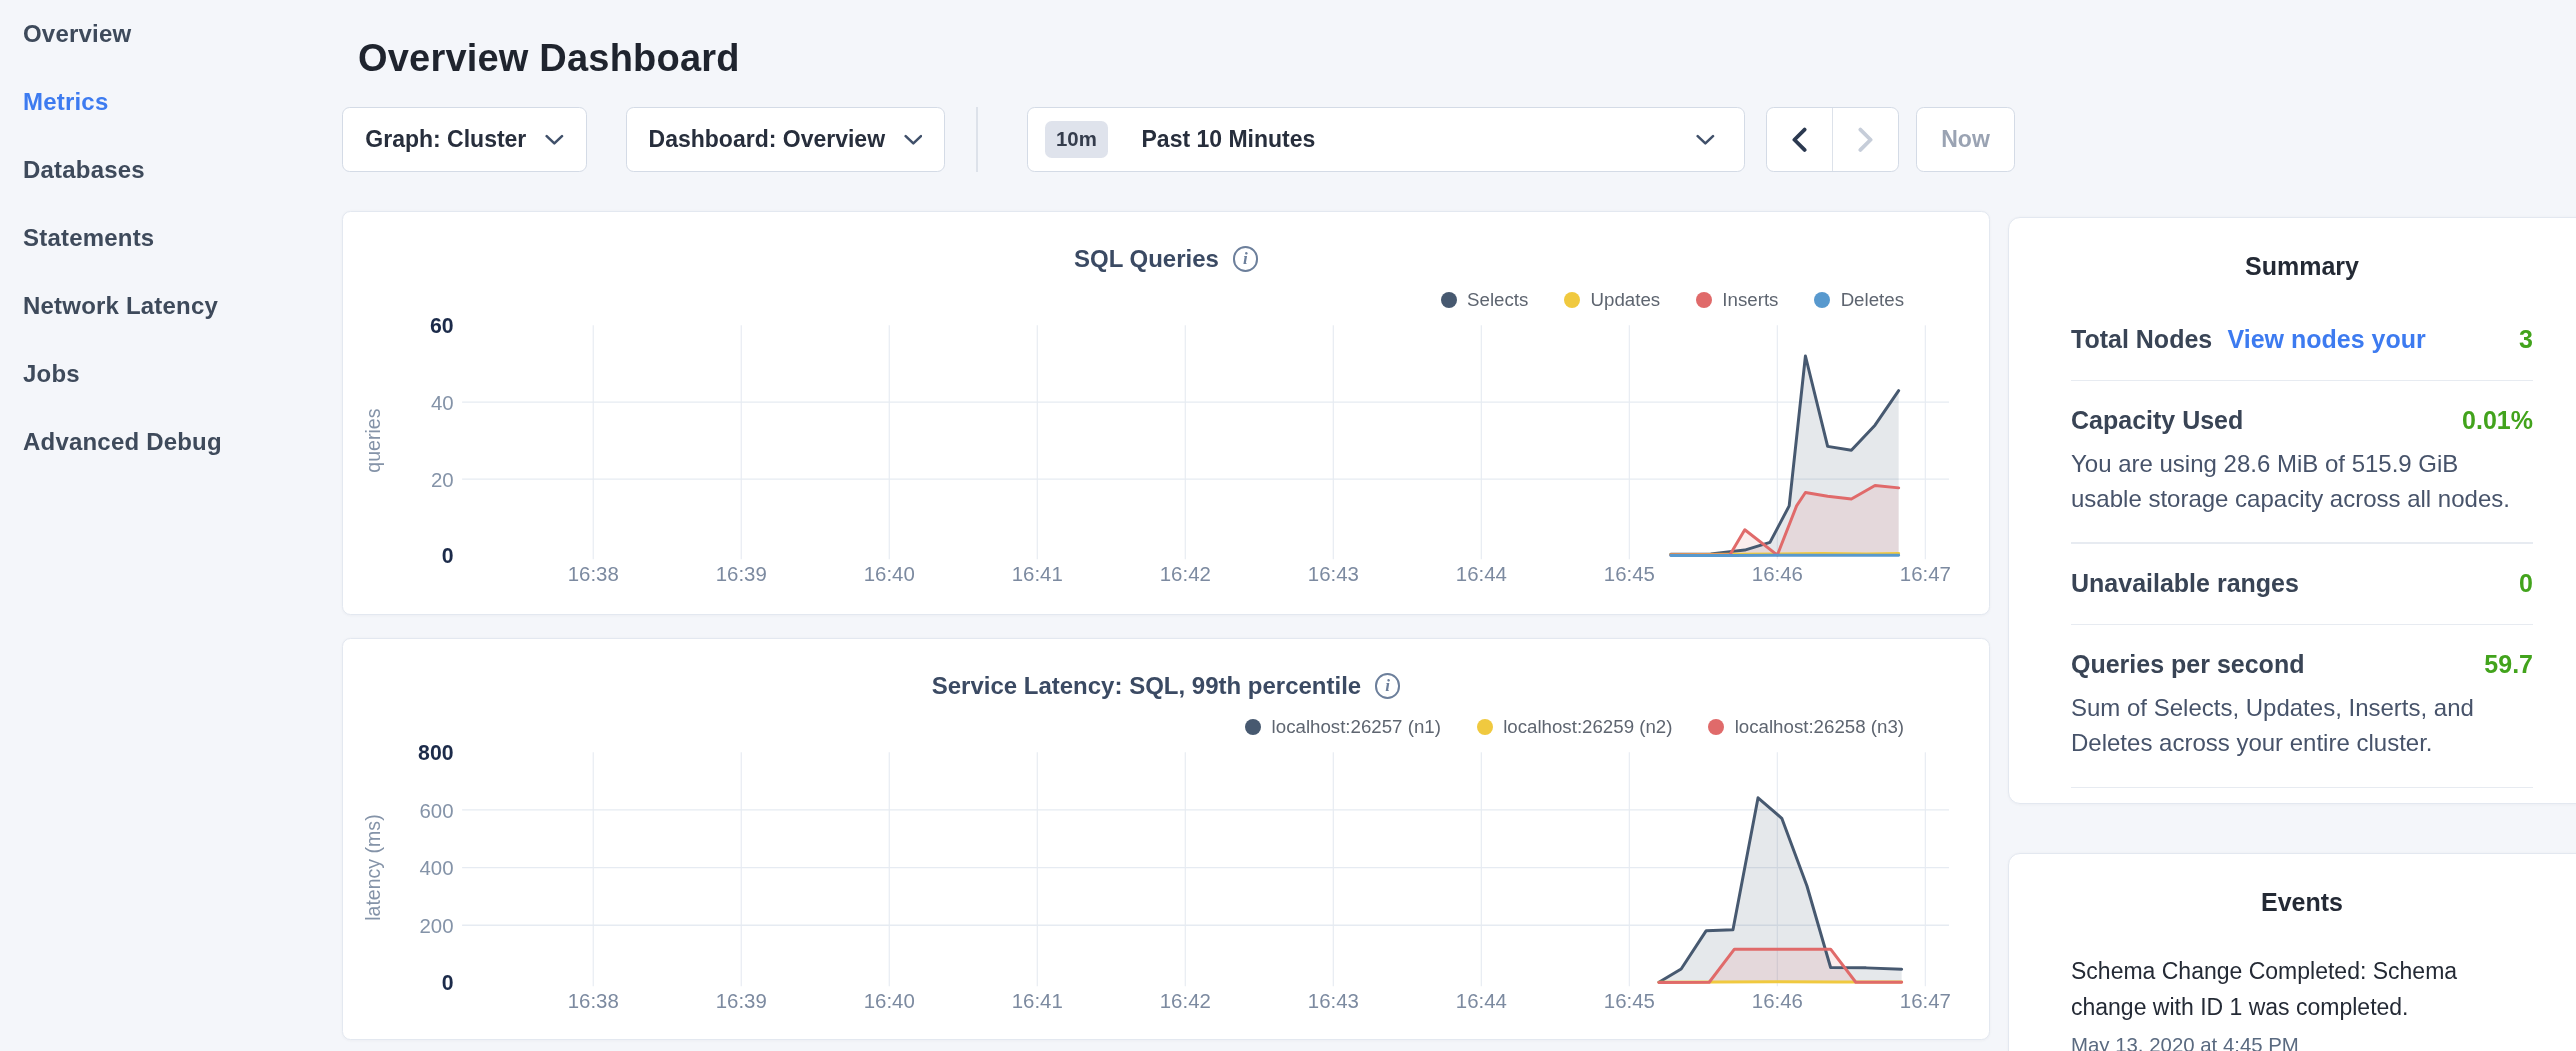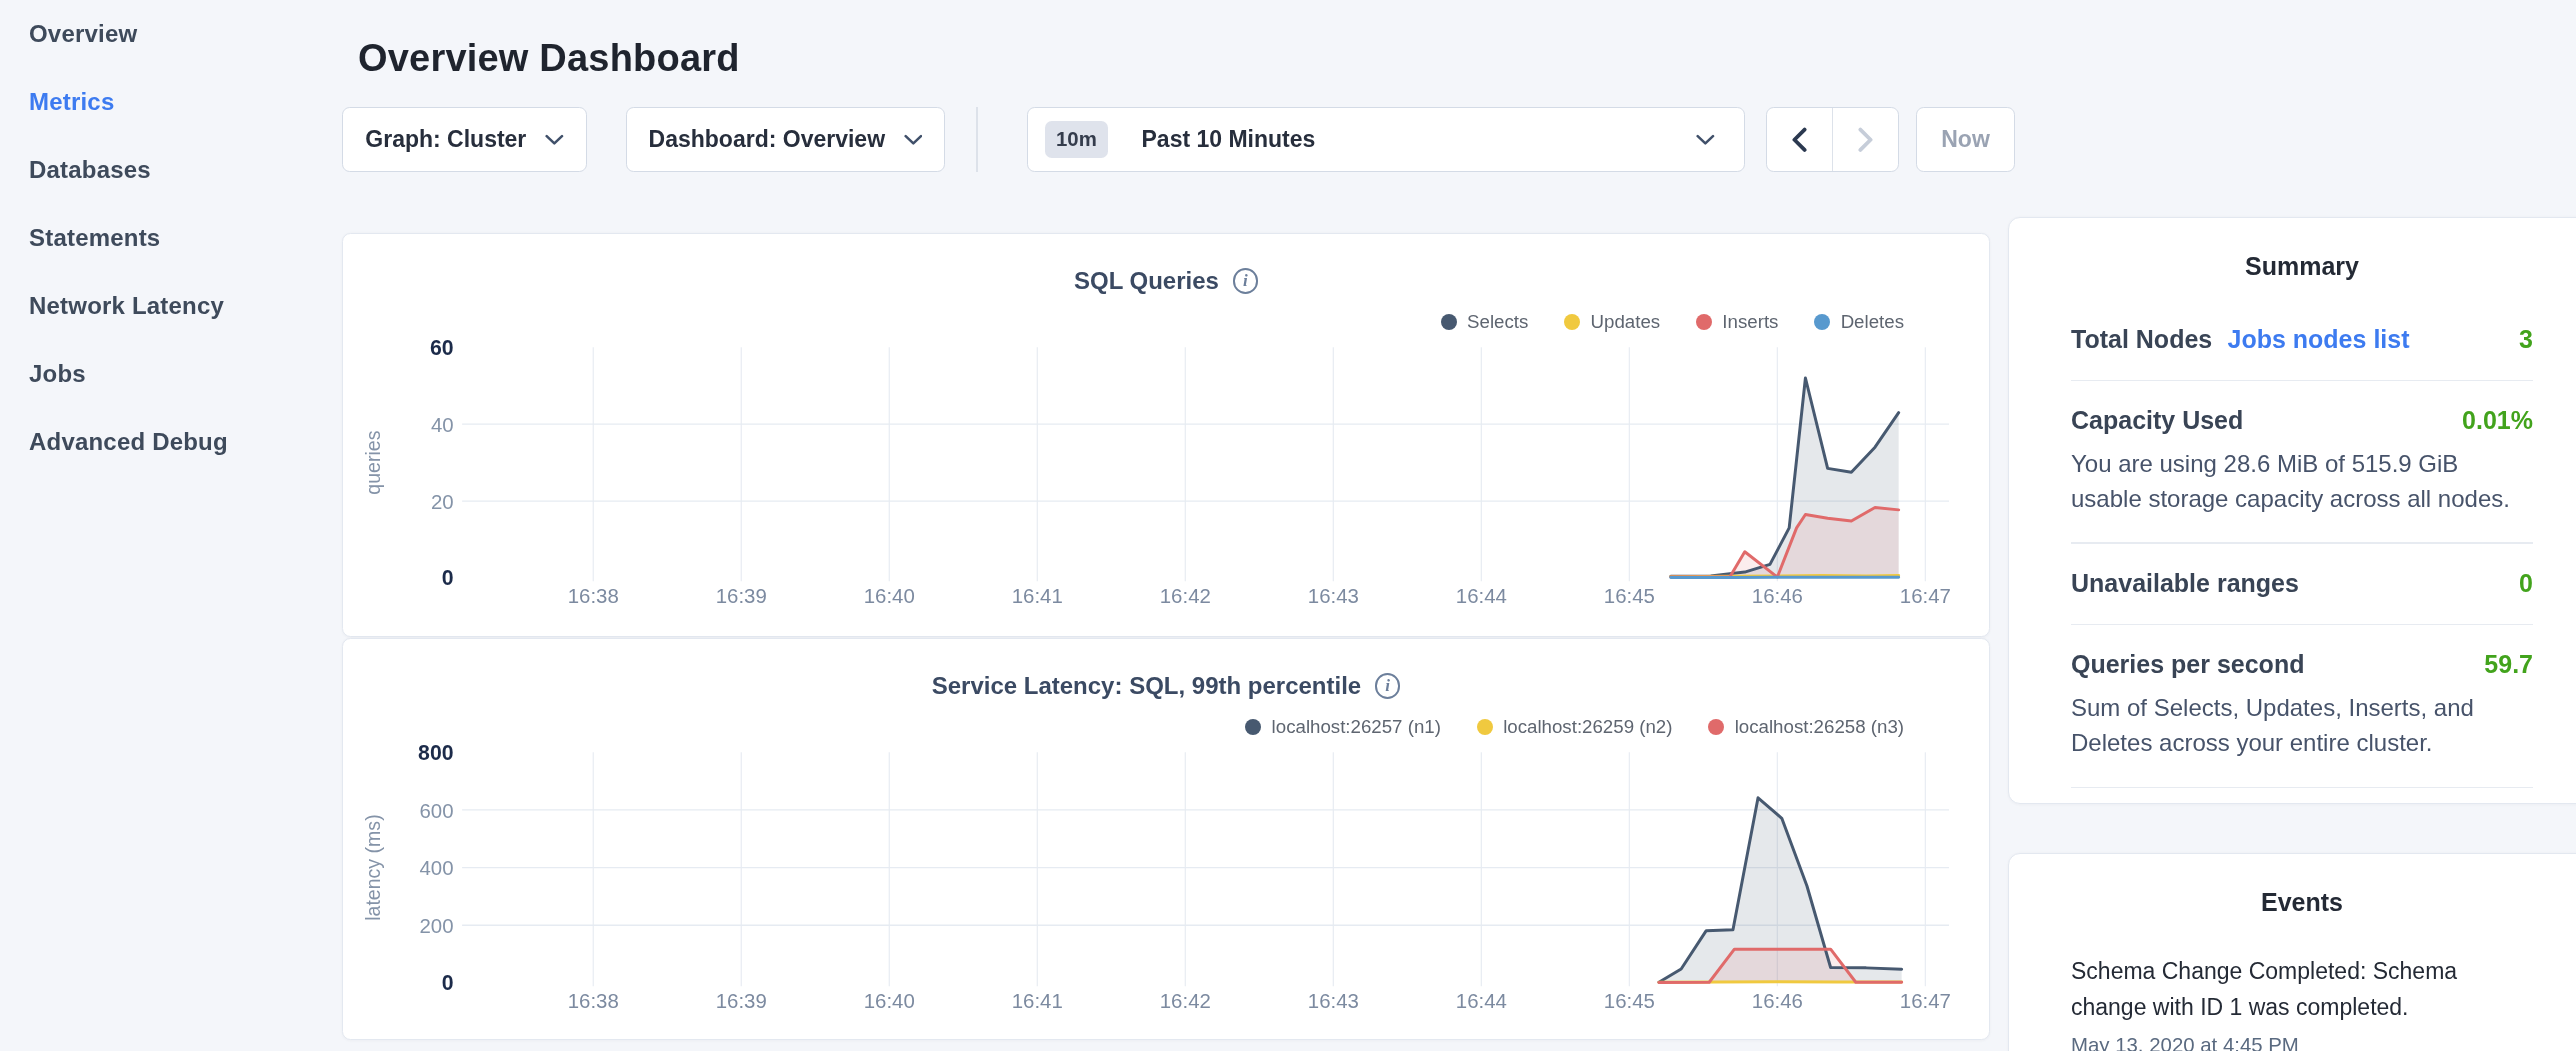--- a/index.html
+++ b/index.html
@@ -3,21 +3,21 @@
 <meta charset="utf-8">
 <style>
   html,body{margin:0;padding:0;overflow:hidden;}
   body{
     width:2576px;height:1051px;position:relative;
     background:#f4f6fa;
     font-family:"Liberation Sans",sans-serif;
     color:#242a35;
   }
   
-  .sidebar{position:absolute;left:6px;top:0;width:333px;}
+  .sidebar{position:absolute;left:0;top:0;width:333px;}
   .nav-item{height:68px;display:flex;align-items:center;padding-left:23px;
     font-size:24px;font-weight:600;color:#3e4a5b;cursor:pointer;letter-spacing:0.2px;}
   .nav-item.active .nav-label{color:#3d7bf0;}
   
   .page-title{position:absolute;left:342px;top:15.3px;margin:16px;
     font-size:38px;line-height:54px;font-weight:600;color:#1f242e;letter-spacing:0.2px;}
   .control{position:absolute;top:107px;height:65px;background:#fff;
     border:1.3px solid #d4dbe6;border-radius:7.7px;box-sizing:border-box;
     display:flex;align-items:center;justify-content:center;gap:18.7px;
     font-size:23px;font-weight:700;color:#272e3c;cursor:pointer;}
@@ -32,21 +32,21 @@
     background:#fff;border:1.3px solid #d4dbe6;border-radius:7.7px;box-sizing:border-box;
     display:flex;overflow:hidden;}
   .arrow-btn{flex:1;display:flex;align-items:center;justify-content:center;
     background:none;border:none;padding:0;cursor:pointer;}
   .arrow-btn + .arrow-btn{border-left:1.3px solid #dde2ea;cursor:default;}
   .now-btn{left:1916px;width:99px;color:#9aa3b3;cursor:default;}
   
   .chart-card{position:absolute;left:342px;width:1648px;background:#fff;
     border:1.3px solid #e3e8f0;border-radius:8.5px;box-sizing:border-box;
     box-shadow:0 0.9px 2.6px rgba(40,50,70,.04);}
-  .card-sql{top:233px;height:404px;}
+  .card-sql{top:211px;height:404px;}
   .card-latency{top:638px;height:402px;}
   .chart-head{position:absolute;top:31px;left:0;right:0;height:32px;
     display:flex;align-items:center;justify-content:center;gap:13.6px;}
   .chart-title{font-size:24px;font-weight:700;color:#3b4a63;}
   .info-icon{width:25.5px;height:25.5px;border:2.1px solid #6c7f9b;border-radius:50%;
     color:#6c7f9b;font-size:17px;font-weight:700;font-style:italic;
     font-family:"Liberation Serif",serif;display:flex;align-items:center;
     justify-content:center;box-sizing:border-box;cursor:pointer;}
   .legend{position:absolute;top:77px;right:85px;display:flex;gap:36px;align-items:flex-start;}
   .legend-item{display:flex;align-items:center;gap:10.2px;font-size:18.7px;color:#5e6570;cursor:pointer;}
@@ -265,21 +265,21 @@
         <text x="43" y="268.5" class="ylab" text-anchor="middle" transform="rotate(-90 43 268.5)">latency (ms)</text>
       </svg></div>
 </section>
 
 <section class="side-card summary-card">
   <h2 class="panel-title">Summary</h2>
   <div id="stats-list">
       <div class="stat-row">
     <div class="stat-line">
       <span class="stat-label">Total Nodes</span>
-      <span class="stat-link">Jobs nodes list</span>
+      <span class="stat-link">View nodes your</span>
       <span class="stat-value">3</span>
     </div>
 
   </div>
       <div class="stat-divider"></div>
       <div class="stat-row">
     <div class="stat-line">
       <span class="stat-label">Capacity Used</span>
 
       <span class="stat-value">0.01%</span>

